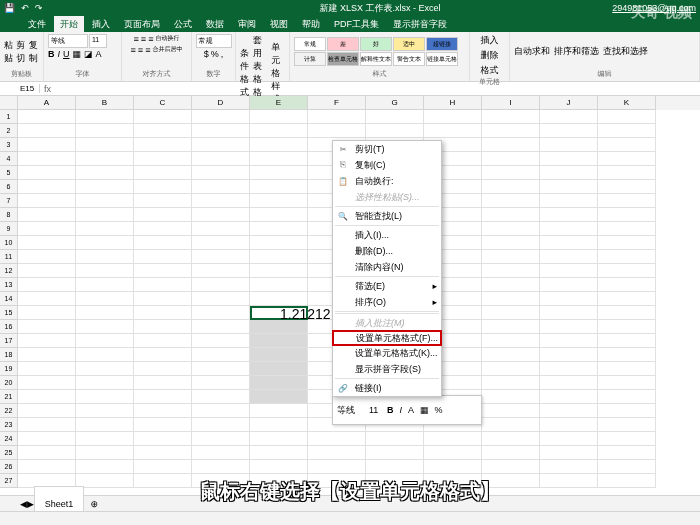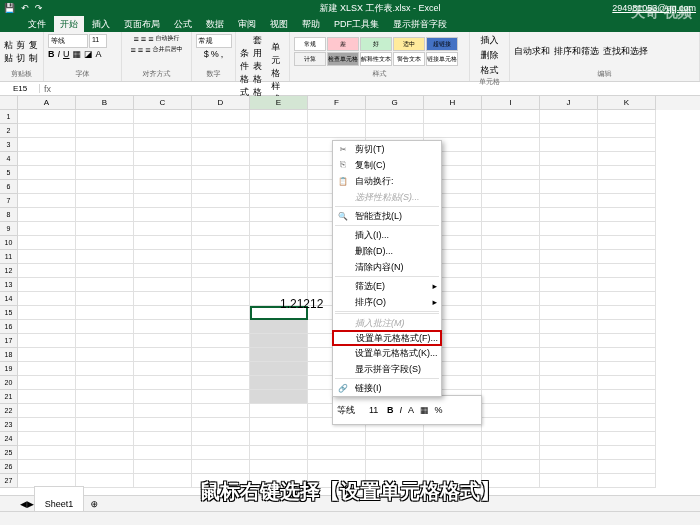--- a/index.html
+++ b/index.html
@@ -12,42 +12,42 @@
 .ribbon-tabs .tab{padding:2px 6px;cursor:pointer;}
 .ribbon-tabs .tab.active{background:#f3f3f3;color:#0a6332;}
 .ribbon{height:50px;background:#f3f3f3;border-bottom:1px solid #d4d4d4;display:flex;font-size:7px;}
 .ribbon .group{border-right:1px solid #e0e0e0;padding:2px 4px;display:flex;flex-direction:column;justify-content:space-between;}
 .ribbon .group .label{text-align:center;color:#666;font-size:7px;}
 .ribbon .group .content{flex:1;display:flex;align-items:center;gap:2px;}
 .ribbon .dropdown{border:1px solid #ccc;background:#fff;padding:1px 2px;font-size:7px;}
 .ribbon .styles{display:flex;gap:1px;}
 .ribbon .style-cell{width:32px;height:14px;border:1px solid #ccc;font-size:6px;display:flex;align-items:center;justify-content:center;}
 .formula-bar{height:14px;background:#fff;border-bottom:1px solid #d4d4d4;display:flex;align-items:center;}
-.name-box{width:40px;border-right:1px solid #d4d4d4;padding-left:13px;font-size:8px;}
+.name-box{width:40px;border-right:1px solid #d4d4d4;padding-left:20px;font-size:8px;}
 .fx{padding:0 4px;color:#666;}
 .grid{position:relative;background:#fff;}
 .col-headers{display:flex;height:14px;background:#f3f3f3;}
 .row-header,.corner{width:18px;background:#f3f3f3;border-right:1px solid #d4d4d4;border-bottom:1px solid #d4d4d4;}
 .col-h{width:58px;border-right:1px solid #d4d4d4;border-bottom:1px solid #d4d4d4;text-align:center;font-size:8px;line-height:14px;background:#f3f3f3;}
 .col-h.sel{background:#d4e6d4;}
 .rows{display:flex;flex-direction:column;}
 .row{display:flex;height:14px;}
 .row-h{width:18px;background:#f3f3f3;border-right:1px solid #d4d4d4;border-bottom:1px solid #d4d4d4;text-align:center;font-size:7px;line-height:14px;}
 .cell{width:58px;border-right:1px solid #e0e0e0;border-bottom:1px solid #e0e0e0;font-size:8px;line-height:14px;padding-left:2px;}
 .cell.sel{background:#d9d9d9;}
 .cell.active{border:2px solid #0a6332;background:#fff;}
 .context-menu{position:absolute;left:332px;top:140px;width:110px;background:#fff;border:1px solid #c6c6c6;box-shadow:2px 2px 5px rgba(0,0,0,0.3);z-index:10;}
 .context-menu .item{height:16px;display:flex;align-items:center;padding-left:22px;font-size:8px;position:relative;cursor:pointer;}
 .context-menu .item.disabled{color:#aaa;font-style:italic;}
 .context-menu .sep{height:1px;background:#e0e0e0;margin:1px 2px;}
 .context-menu .icon{position:absolute;left:4px;width:12px;text-align:center;color:#666;font-size:8px;}
 .context-menu .highlight{border:2px solid #c00;margin:-1px;text-align:right;}
 .mini-toolbar{position:absolute;left:332px;top:395px;width:150px;height:30px;background:#fff;border:1px solid #c6c6c6;box-shadow:1px 1px 3px rgba(0,0,0,0.2);display:flex;flex-wrap:wrap;align-items:center;padding:2px;gap:2px;font-size:7px;z-index:9;}
 .mini-toolbar .mt-item{padding:1px 2px;}
-.cell-value{position:absolute;left:280px;top:297px;font-size:12px;z-index:5;}
+.cell-value{position:absolute;left:280px;top:306px;font-size:14px;z-index:5;}
 .sheet-tabs{position:absolute;bottom:14px;left:0;right:0;height:16px;background:#f3f3f3;border-top:1px solid #d4d4d4;display:flex;align-items:center;padding-left:20px;font-size:8px;}
 .sheet-tab{padding:12px 10px;background:#fff;border:1px solid #d4d4d4;border-bottom:none;}
 .status-bar{position:absolute;bottom:0;left:0;right:0;height:14px;background:#f3f3f3;border-top:1px solid #d4d4d4;}
 .subtitle{position:absolute;bottom:20px;left:0;right:0;text-align:center;font-size:20px;color:#fff;text-shadow:-1px -1px 0 #000,1px -1px 0 #000,-1px 1px 0 #000,1px 1px 0 #000;z-index:20;font-weight:bold;}
 .watermark{position:absolute;top:4px;right:8px;color:rgba(255,255,255,0.6);font-size:14px;z-index:30;font-weight:bold;}
 </style>
 </head>
 <body>
 
 <div class="titlebar">

